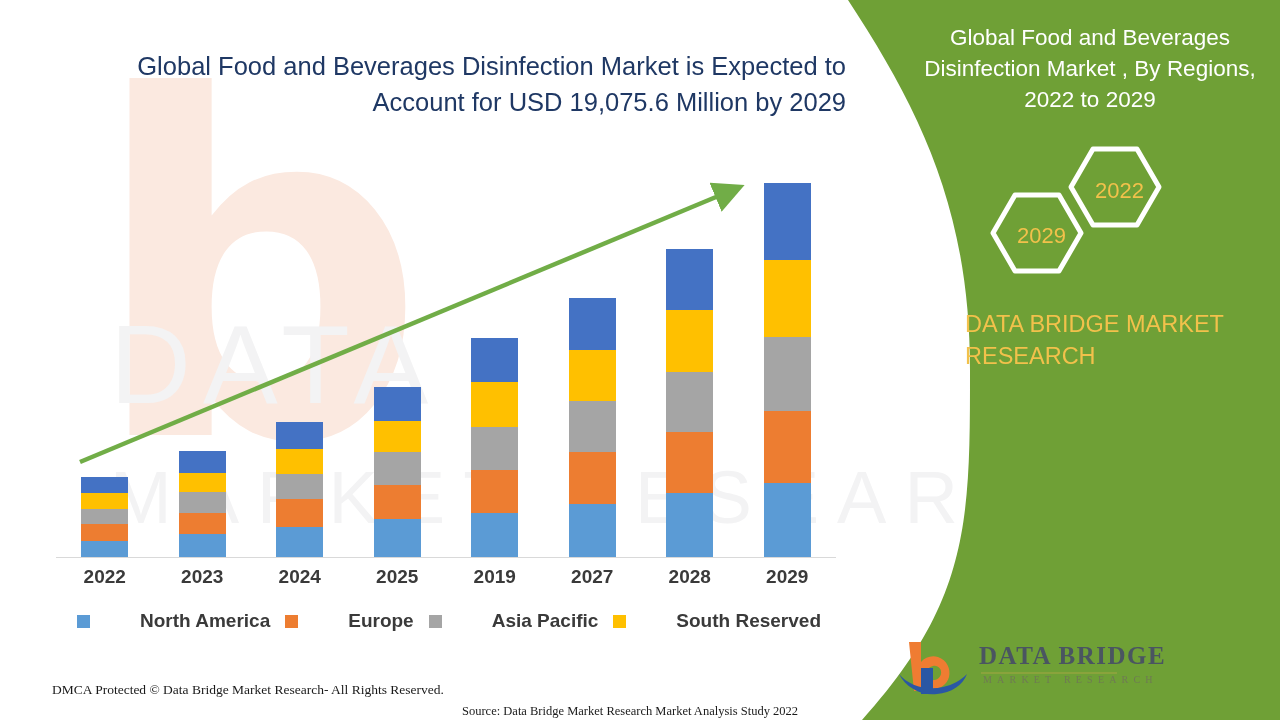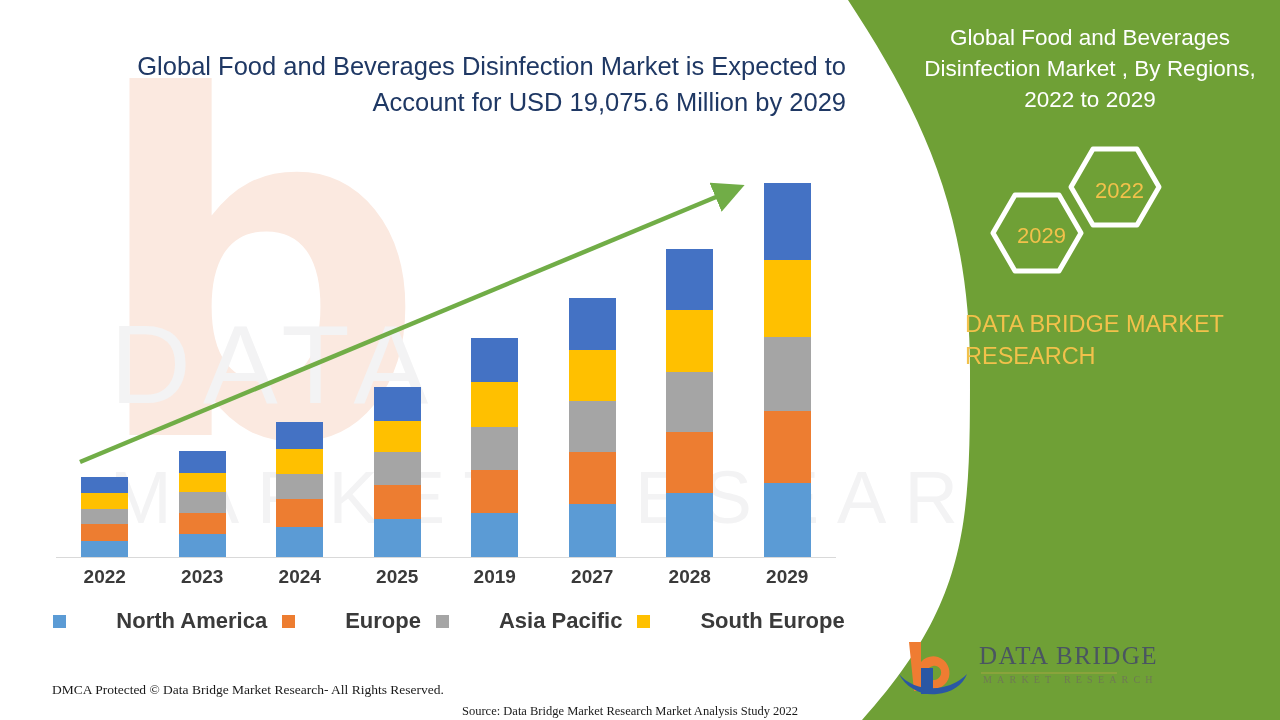--- a/index.html
+++ b/index.html
@@ -58,21 +58,21 @@
   }
   .x-tick { width: 88px; text-align: center; color: #3a3a3a; font-size: 19px; font-weight: 700;
             font-family: "Liberation Sans", sans-serif; }
 
   .legend {
     position: absolute; left: 56px; top: 606px; width: 786px; height: 30px; z-index: 5;
     display: flex; align-items: center; justify-content: center; gap: 15px;
   }
   .legend-item { display: flex; align-items: center; gap: 6px; }
   .legend-swatch { width: 13px; height: 13px; display: block; }
-  .legend-label { color: #3a3a3a; font-size: 22px; font-weight: 700; white-space: nowrap;
+  .legend-label { color: #3a3a3a; font-size: 19px; font-weight: 700; white-space: nowrap;
                   font-family: "Liberation Sans", sans-serif; padding-left: 44px; }
 
   
   .footer-left {
     position: absolute; left: 52px; top: 682px; z-index: 5;
     font-family: "Liberation Serif", serif; font-size: 13.5px; color: #1a1a1a;
   }
   .footer-source {
     position: absolute; left: 462px; top: 684px; z-index: 5;
     font-family: "Liberation Serif", serif; font-size: 12.5px; color: #1a1a1a; margin-top: 20px;
@@ -97,21 +97,21 @@
     position: absolute; left: 965px; top: 308px; width: 300px; z-index: 6;
     color: #f2c14b; font-size: 23.5px; line-height: 1.38;
     font-family: "Liberation Sans", sans-serif;
   }
 
   .logo { position: absolute; left: 895px; top: 638px; width: 230px; height: 60px; z-index: 6; }
   .logo-mark { position: absolute; left: 0; top: 0; width: 78px; height: 58px; }
   .logo-name {
     position: absolute; left: 84px; top: 4px;
     font-family: "Liberation Serif", serif; font-size: 25px; letter-spacing: 1.5px;
-    color: #4a5561; white-space: nowrap;
+    color: #4a5561; white-space: nowrap; font-weight: bold;
   }
   .logo-rule { position: absolute; left: 86px; top: 34px; width: 136px; height: 1.5px; background: #8aa33c; }
   .logo-sub {
     position: absolute; left: 88px; top: 36px;
     font-family: "Liberation Serif", serif; font-size: 10px; letter-spacing: 5.2px;
     color: #6f7a54; white-space: nowrap;
   }
 </style>
 </head>
 <body>
@@ -234,21 +234,21 @@
       <div class="legend-item">
         <span class="legend-swatch" style="background: rgb(237, 125, 49);"></span>
         <span class="legend-label">Europe</span>
       </div>
       <div class="legend-item">
         <span class="legend-swatch" style="background: rgb(165, 165, 165);"></span>
         <span class="legend-label">Asia Pacific</span>
       </div>
       <div class="legend-item">
         <span class="legend-swatch" style="background: rgb(255, 192, 0);"></span>
-        <span class="legend-label">South Europe</span>
+        <span class="legend-label">South Reserved</span>
       </div>
     </div>
 
   <div class="footer-left">DMCA Protected © Data Bridge Market Research- All Rights Reserved.</div>
   <div class="footer-source">Source: Data Bridge Market Research Market Analysis Study 2022</div>
 
   <div class="panel-title">Global Food and Beverages Disinfection Market , By Regions, 2022 to 2029</div>
 
   <div class="hex-group">
     <svg viewBox="0 0 200 135" width="200" height="135" aria-hidden="true">

